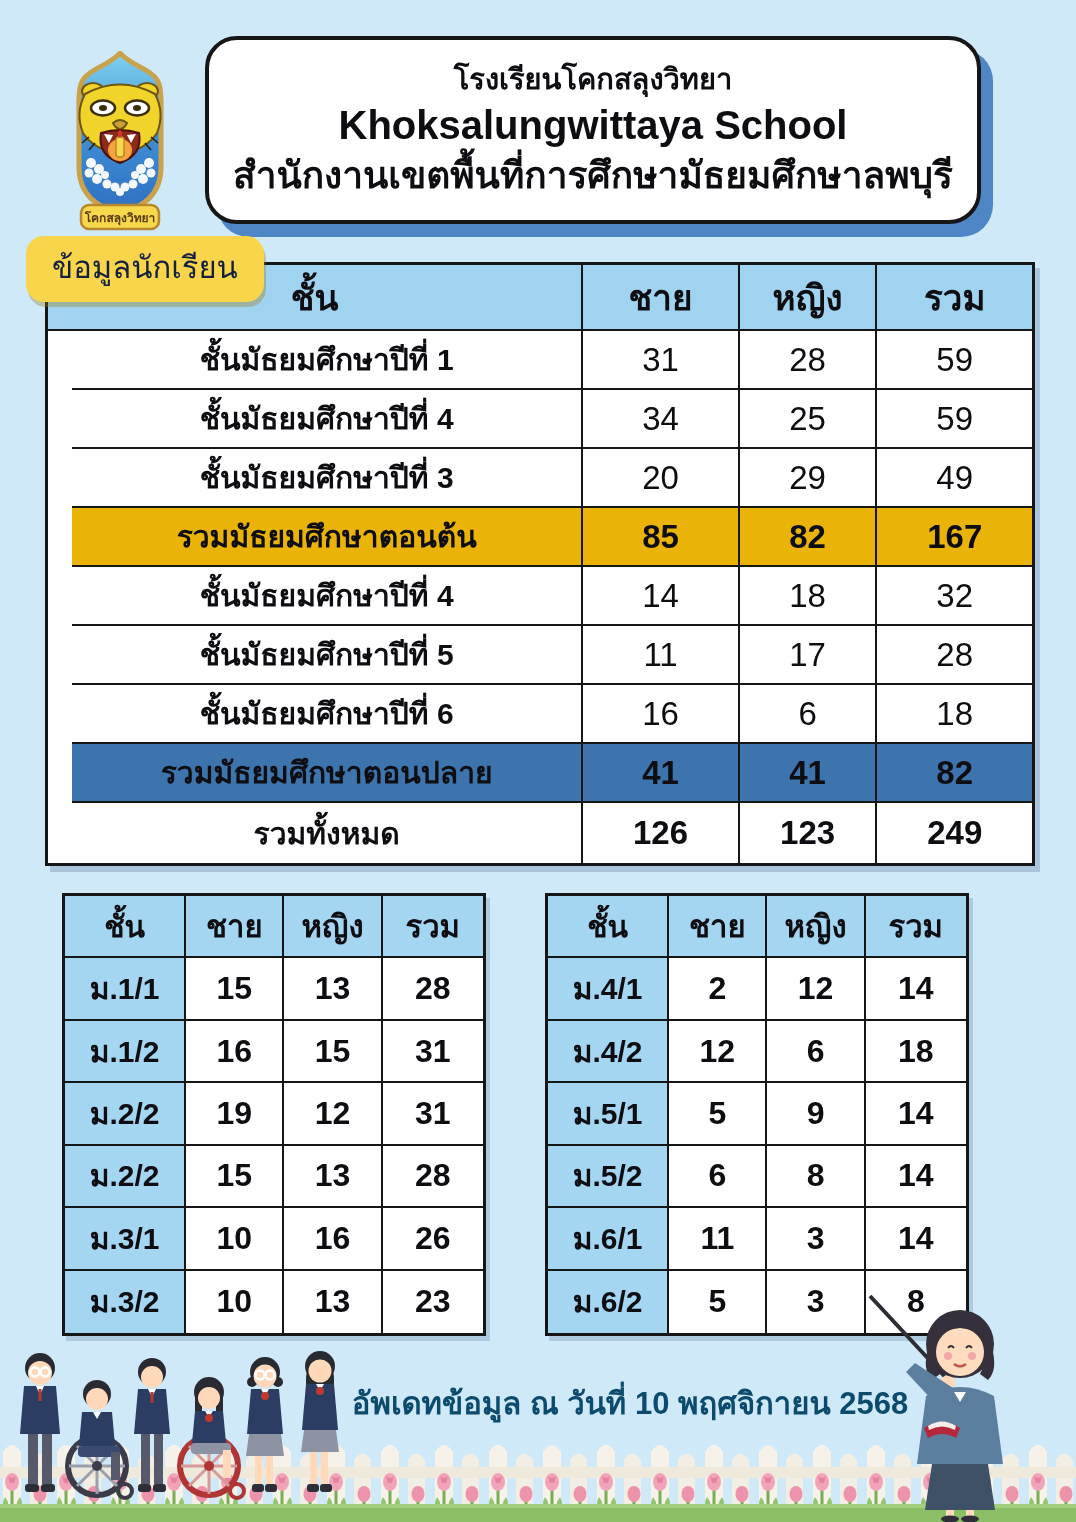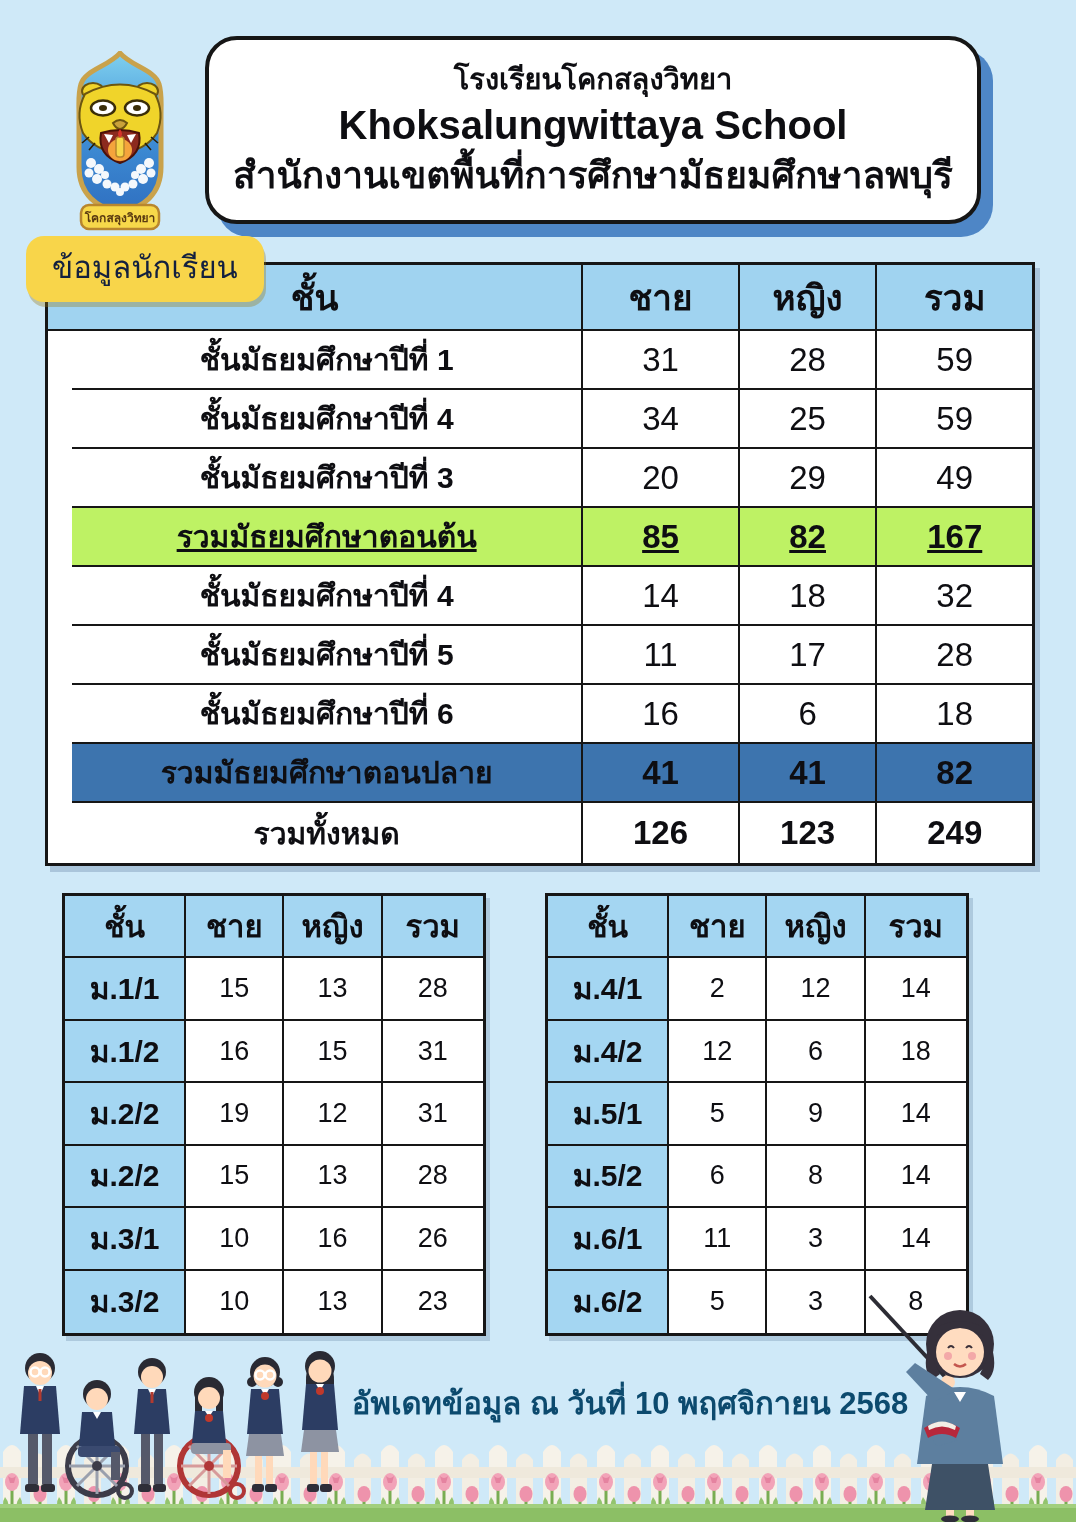--- a/index.html
+++ b/index.html
@@ -30,34 +30,34 @@
     border:3px solid #161616;box-shadow:5px 6px 0 rgba(60,90,130,.25);z-index:2;
   }
   .big-table>div{
     border-right:2.5px solid #161616;border-bottom:2.5px solid #161616;
     display:flex;align-items:center;justify-content:center;font-size:33px;font-weight:500;
   }
   .big-table>div:nth-child(4n){border-right:none;}
   .big-table>div:nth-last-child(-n+4){border-bottom:none;}
   .big-table .th{background:#a0d3f0;font-weight:800;font-size:35px;}
   .big-table .lbl{font-weight:700;font-size:30px;margin-left:24px;}
-  .big-table .tl{background:#bef264;font-weight:800;text-decoration:underline;}
+  .big-table .tl{background:#eab308;font-weight:800;}
   .big-table .tu{background:#3d74ae;font-weight:800;}
   .big-table .gt{font-weight:800;}
   
   .small-table{
     position:absolute;top:893px;width:418px;height:437px;background:#fff;
     display:grid;grid-template-columns:29% 23.5% 23.5% 24%;grid-template-rows:repeat(7,1fr);
     border:3px solid #161616;box-shadow:4px 5px 0 rgba(60,90,130,.22);z-index:2;
   }
   .small-table.left{left:62px;}
   .small-table.right{left:545px;}
   .small-table>div{
     border-right:2.5px solid #161616;border-bottom:2.5px solid #161616;
-    display:flex;align-items:center;justify-content:center;font-size:27px;font-weight:400;
+    display:flex;align-items:center;justify-content:center;font-size:32px;font-weight:700;
   }
   .small-table>div:nth-child(4n){border-right:none;}
   .small-table>div:nth-last-child(-n+4){border-bottom:none;}
   .small-table>div:nth-child(-n+4){background:#a4d6f2;font-weight:800;font-size:31px;}
   .small-table>div:nth-child(4n+1){background:#a4d6f2;font-weight:700;font-size:30px;}
   
   .update{
     position:absolute;left:330px;top:1378px;width:600px;text-align:center;
     font-size:31px;font-weight:700;color:#0c4a6e;z-index:3;
   }

